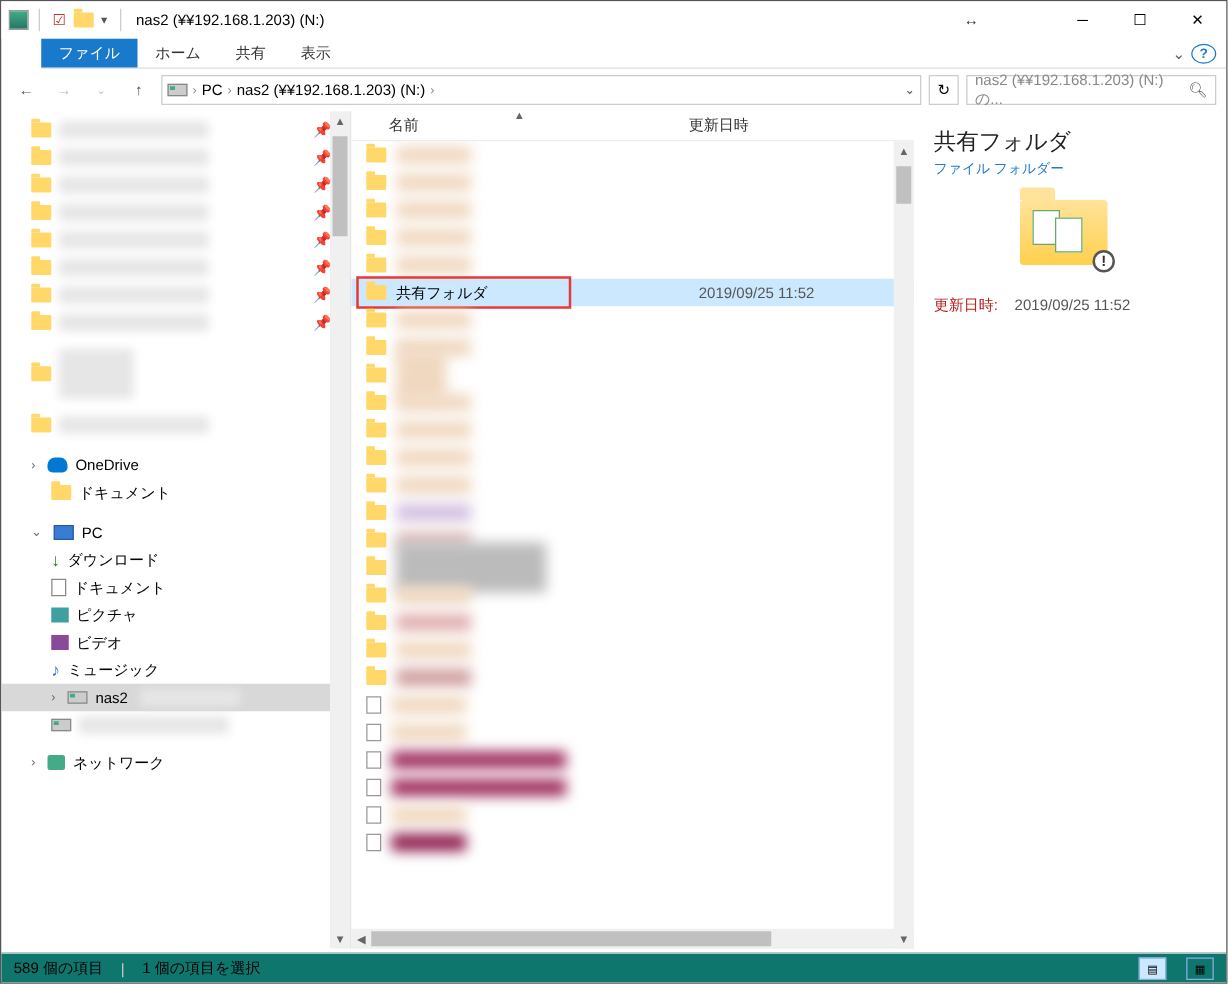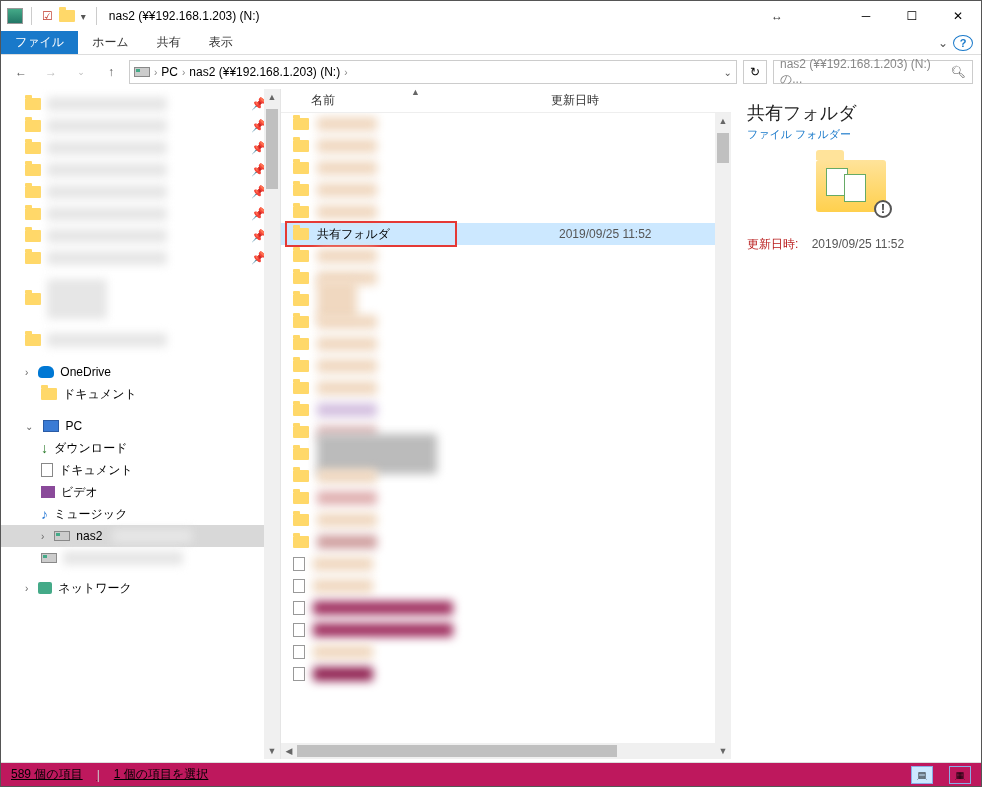--- a/index.html
+++ b/index.html
@@ -8,21 +8,21 @@
 
 .titlebar { height: 30px; display: flex; align-items: center; background: #fff; }
 .titlebar .icon-app { width: 16px; height: 16px; margin: 0 4px 0 6px; background: linear-gradient(#4a8, #276); border: 1px solid #999; }
 .titlebar .qat { display: flex; align-items: center; gap: 6px; padding: 0 6px; }
 .titlebar .qat-sep { width: 1px; height: 18px; background: #ccc; margin: 0 4px; }
 .titlebar .title { margin-left: 8px; font-size: 12px; }
 .titlebar .spacer { flex: 1; }
 .winbtn { width: 46px; height: 30px; display: flex; align-items: center; justify-content: center; }
 
 
-.ribbon { height: 24px; display: flex; align-items: stretch; border-bottom: 1px solid #ddd; }
+.ribbon { height: 24px; display: flex; align-items: stretch; border-bottom: 1px solid #ddd; margin-left: 32px; }
 .ribbon .tab { padding: 0 14px; display: flex; align-items: center; font-size: 12px; color: #333; }
 .ribbon .tab.file { background: #1979ca; color: #fff; }
 .ribbon .spacer { flex: 1; }
 .ribbon .help { width: 20px; display: flex; align-items: center; justify-content: center; color: #1979ca; font-weight: bold; margin-right: 8px; border: 1px solid #1979ca; border-radius: 50%; height: 16px; align-self: center; font-size: 11px; }
 .ribbon .expand { width: 20px; display:flex; align-items:center; justify-content:center; color:#555; }
 
 
 .addrrow { height: 34px; display: flex; align-items: center; gap: 6px; padding: 4px 8px; }
 .navbtn { width: 24px; height: 24px; display: flex; align-items: center; justify-content: center; color: #555; }
 .navbtn.disabled { color: #bbb; }
@@ -79,21 +79,21 @@
 .bigfolder { width: 70px; height: 52px; background: linear-gradient(#ffe39a,#ffd04d); border-radius: 3px; position: relative; }
 .bigfolder::before { content:''; position:absolute; top:-10px; left:0; width:28px; height:10px; background:#ffe39a; border-radius:3px 3px 0 0; }
 .bigfolder .sheet { position:absolute; background:#fff; border:1px solid #6a6; width:22px; height:28px; }
 .bigfolder .sheet.s1 { left:10px; top:8px; }
 .bigfolder .sheet.s2 { left:28px; top:14px; }
 .bigfolder .warn { position:absolute; right:-6px; bottom:-6px; width:18px; height:18px; background:#fff; border:2px solid #555; border-radius:50%; display:flex; align-items:center; justify-content:center; font-weight:bold; color:#333; font-size:12px;}
 .details .meta { font-size: 12px; color:#555; }
 .details .meta .label { color:#b91c1c; }
 
 
-.status { position: absolute; left:0; right:0; bottom:0; height: 24px; border-top: 1px solid #ddd; display:flex; align-items:center; padding: 0 10px; font-size:12px; gap: 14px; background:#be185d;text-decoration:underline;}
+.status { position: absolute; left:0; right:0; bottom:0; height: 24px; border-top: 1px solid #ddd; display:flex; align-items:center; padding: 0 10px; font-size:12px; gap: 14px; background:#0f766e;}
 .status .spacer { flex:1; }
 .status .viewbtn { width:22px; height:18px; border:1px solid #88aee6; margin-left:2px; display:flex; align-items:center; justify-content:center;}
 .status .viewbtn.active { background:#cce8ff; }
 
 
 .ico-onedrive { width:16px; height:12px; background:#0078d4; border-radius: 6px 6px 4px 4px; }
 .ico-pc { width:16px; height:12px; background:#3a7bd5; border:1px solid #2a5ba5; }
 .ico-3d { width:14px; height:14px; background:#00b7c3; transform: rotate(45deg) scale(0.8); }
 .ico-dl { color:#2a7a2a; font-size:14px; font-weight:bold; }
 .ico-desk { width:14px; height:12px; background:#40a0d8; }
@@ -229,20 +229,24 @@
       </div>
     <div class="nav-item indent">
         <span class="ico-dl">↓</span>
         <span>ダウンロード</span>
       </div>
     <div class="nav-item indent">
         <span class="ico-doc"></span>
         <span>ドキュメント</span>
       </div>
     <div class="nav-item indent">
+        <span class="ico-pic"></span>
+        <span>ピクチャ</span>
+      </div>
+    <div class="nav-item indent">
         <span class="ico-vid"></span>
         <span>ビデオ</span>
       </div>
     <div class="nav-item indent">
         <span class="ico-music">♪</span>
         <span>ミュージック</span>
       </div>
     <div class="nav-item indent sel">
         <span class="chev">›</span>
         <span class="ico-drive"></span>

